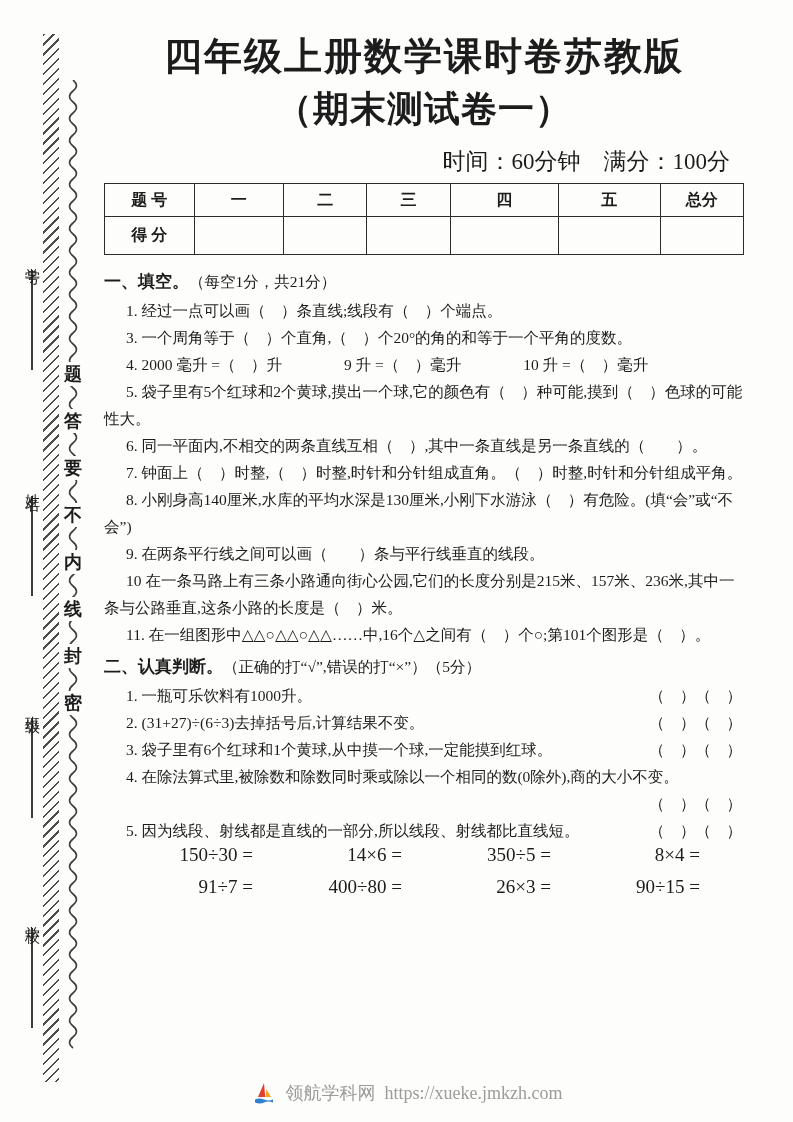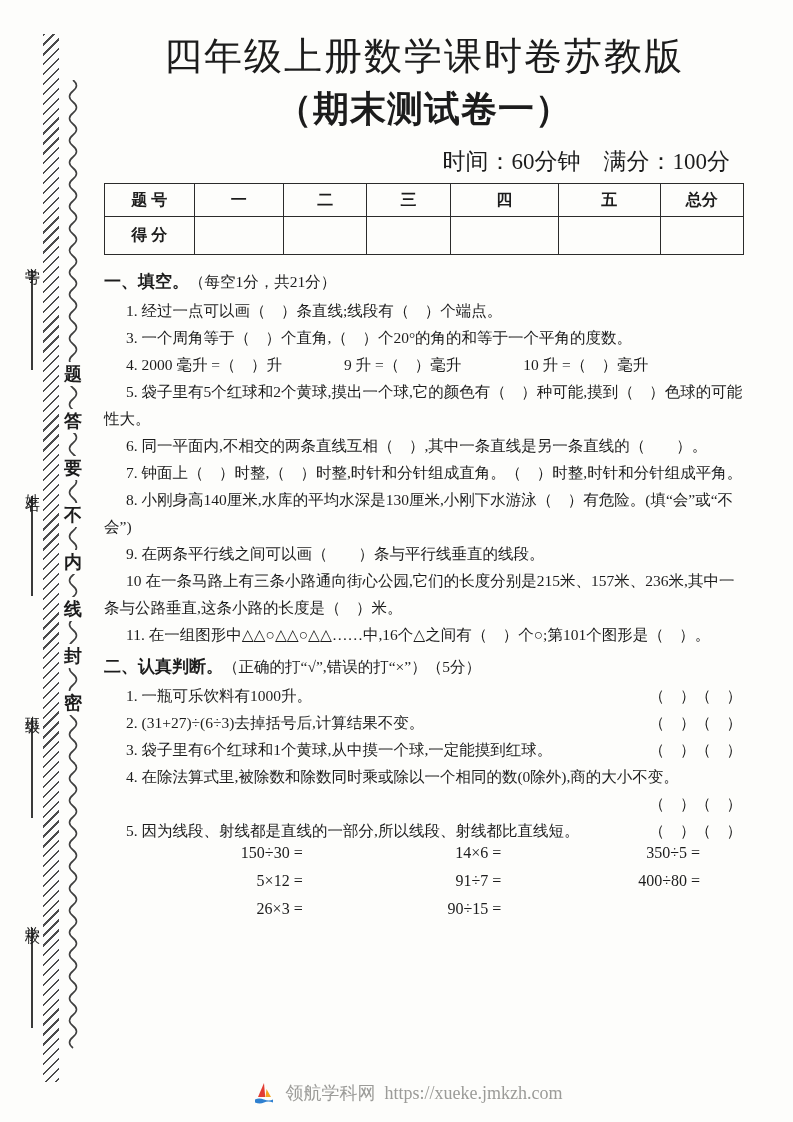--- a/index.html
+++ b/index.html
@@ -31,21 +31,21 @@
   }
   .seal-char{
     font-size:18px;font-weight:bold;line-height:1;
     background:#fdfdfb;padding:3px 2px;
   }
 
   
   .content{position:absolute;left:104px;top:26px;width:640px;}
   .title{
     margin:6px 0 4px;text-align:center;
-    font-size:38px;font-weight:400;letter-spacing:2px;line-height:1.3;
+    font-size:38px;font-weight:700;letter-spacing:2px;line-height:1.3;
   }
   .subtitle{
     margin:2px 0 12px;text-align:center;
     font-size:36px;font-weight:bold;letter-spacing:1px;
   }
   .meta{text-align:right;padding-right:14px;font-size:23px;margin-bottom:6px;}
 
   table.score-table{
     width:100%;border-collapse:collapse;table-layout:fixed;
     margin-bottom:14px;
@@ -67,22 +67,22 @@
   }
 
   .judge-item{
     display:flex;flex-wrap:wrap;font-size:15.5px;line-height:27px;
   }
   .judge-item .jtext{padding-left:22px;}
   .judge-item .jmarks{margin-left:auto;white-space:nowrap;padding-right:2px;}
 
   .calc-sub{margin:2px 0 6px;font-size:15.5px;line-height:26px;text-indent:22px;}
   .calc-grid{
-    display:grid;grid-template-columns:repeat(3,1fr);
-    row-gap:10px;padding-right:44px;font-size:16px;
+    display:grid;grid-template-columns:repeat(4,1fr);
+    row-gap:10px;padding-right:44px;font-size:19px;
   }
   .calc-exp{text-align:right;white-space:nowrap;}
 
   
   .footer{
     position:absolute;left:10px;bottom:16px;width:100%;
     display:flex;align-items:center;justify-content:center;gap:9px;
     color:#9b9b98;font-size:18px;
   }
   .footer .logo{width:26px;height:26px;flex:0 0 auto;}
@@ -193,21 +193,21 @@
         <span class="jtext">5. 因为线段、射线都是直线的一部分,所以线段、射线都比直线短。</span>
         <span class="jmarks">（　）（　）</span>
       </div>
     </div>
 
     <div class="section">
       <div class="calc-grid">
         <span class="calc-exp">150÷30 =</span>
         <span class="calc-exp">14×6 =</span>
         <span class="calc-exp">350÷5 =</span>
-        <span class="calc-exp">5×12 =</span>
+        <span class="calc-exp">8×4 =</span>
         <span class="calc-exp">91÷7 =</span>
         <span class="calc-exp">400÷80 =</span>
         <span class="calc-exp">26×3 =</span>
         <span class="calc-exp">90÷15 =</span>
       </div>
     </div>
   </div>
 
   <div class="footer">
     <svg class="logo" viewBox="0 0 26 26">

